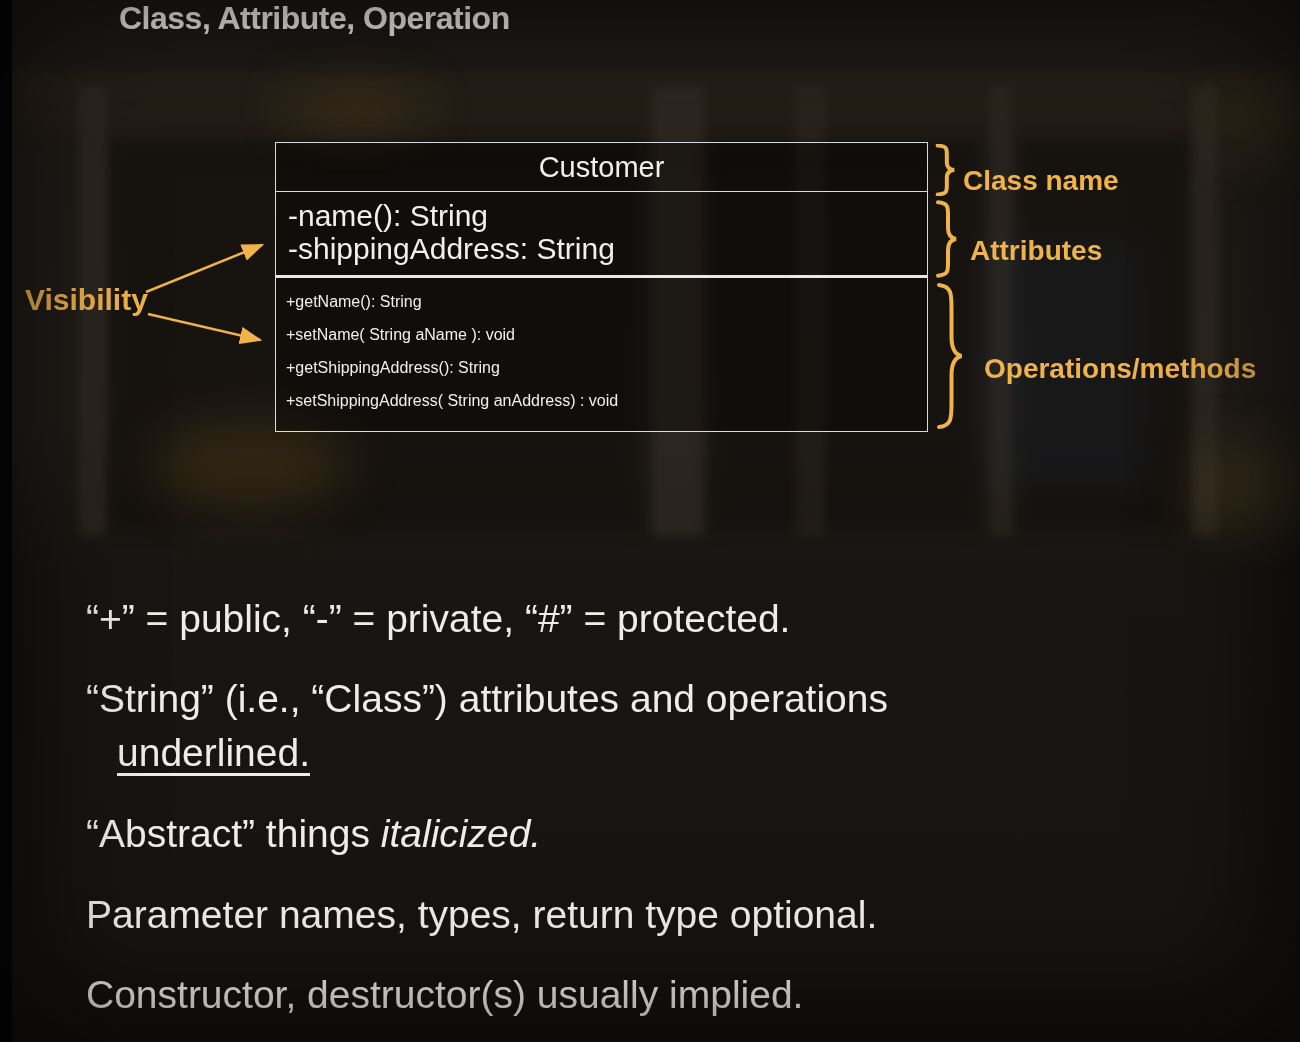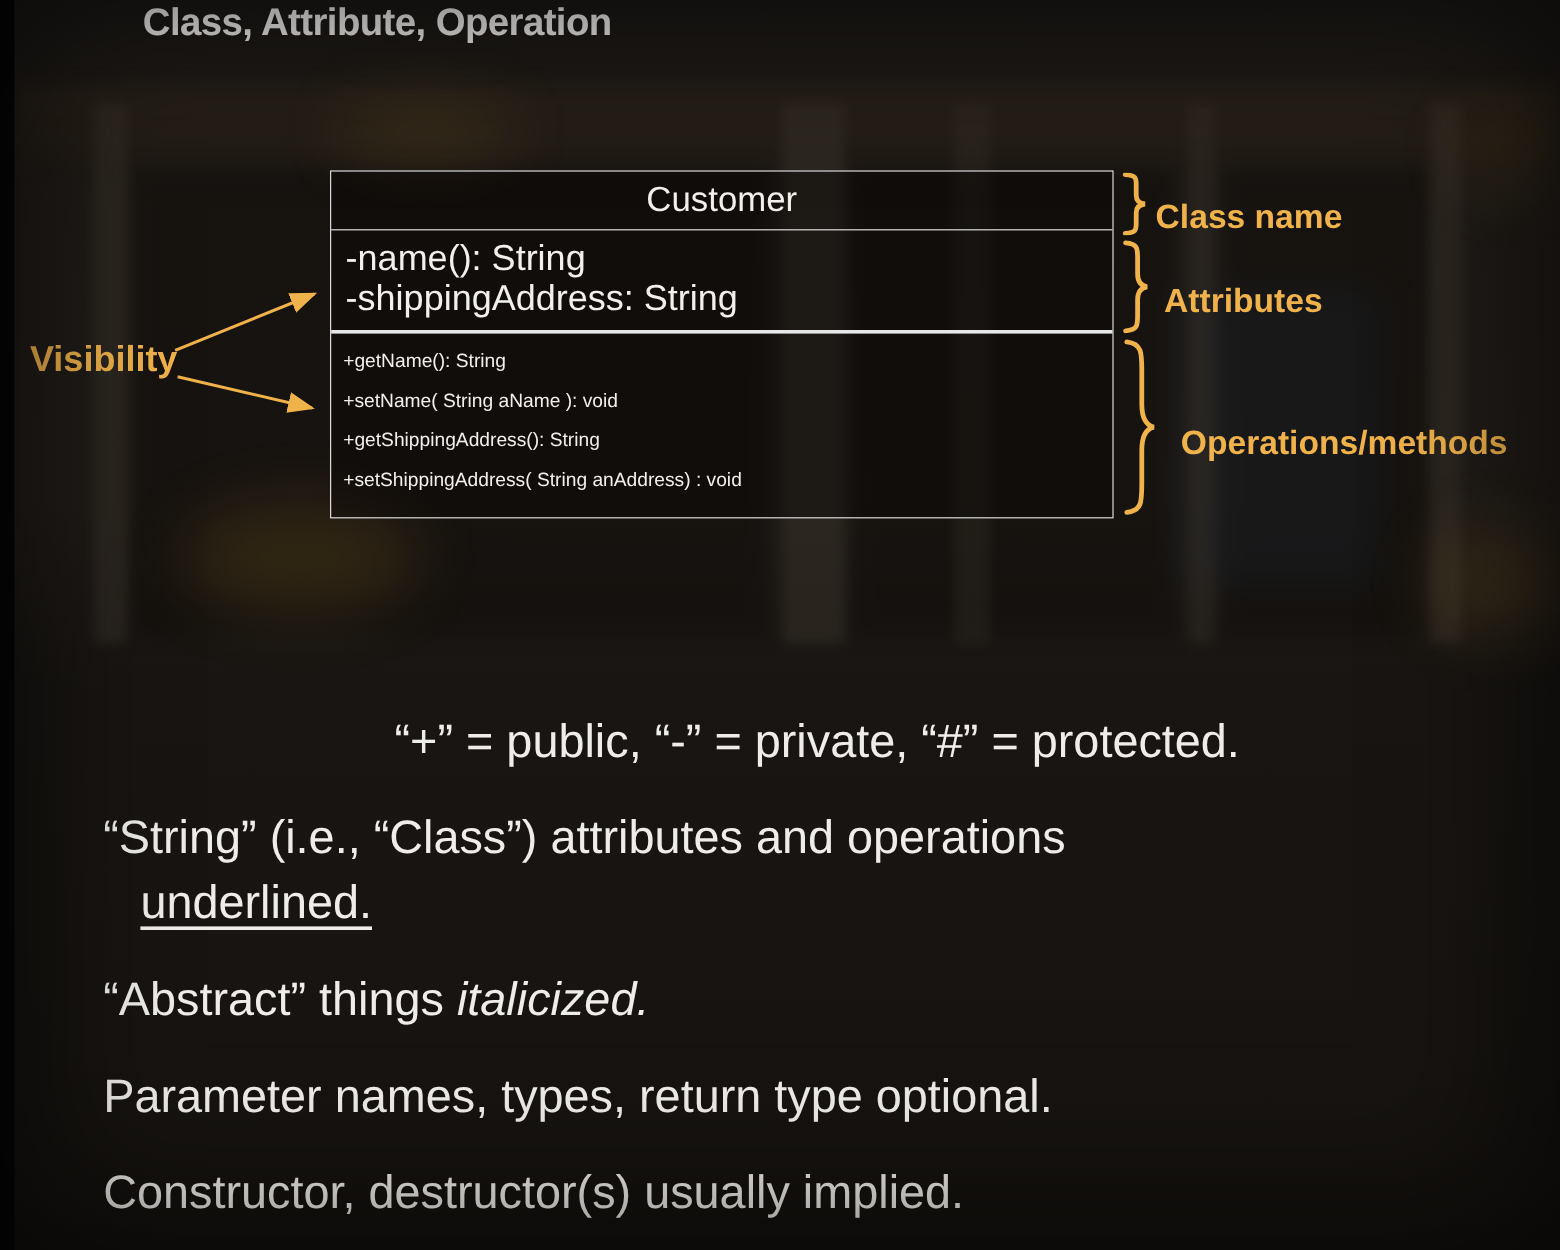--- a/index.html
+++ b/index.html
@@ -125,21 +125,21 @@
   <svg class="arrows" viewBox="0 0 140 130">
     <defs>
       <marker id="ah" markerWidth="9" markerHeight="7" refX="8" refY="3.5" orient="auto">
         <path d="M0 0 L9 3.5 L0 7 Z" fill="#F0B24A"></path>
       </marker>
     </defs>
     <line x1="8" y1="64" x2="124" y2="17" stroke="#F0B24A" stroke-width="2.5" marker-end="url(#ah)"></line>
     <line x1="10" y1="86" x2="122" y2="112" stroke="#F0B24A" stroke-width="2.5" marker-end="url(#ah)"></line>
   </svg>
 
-  <div class="note" style="top:592px;text-align:center;">
+  <div class="note" style="top:592px;">
     <span>“+” = public, “-” = private, “#” = protected.</span>
   </div>
   <div class="note" style="top:672px;">
     <div>“String” (i.e., “Class”) attributes and operations</div>
     <div class="ul">underlined.</div>
   </div>
   <div class="note" style="top:807px;">
     <span>“Abstract” things </span><span class="it">italicized.</span>
   </div>
   <div class="note" style="top:888px;">

